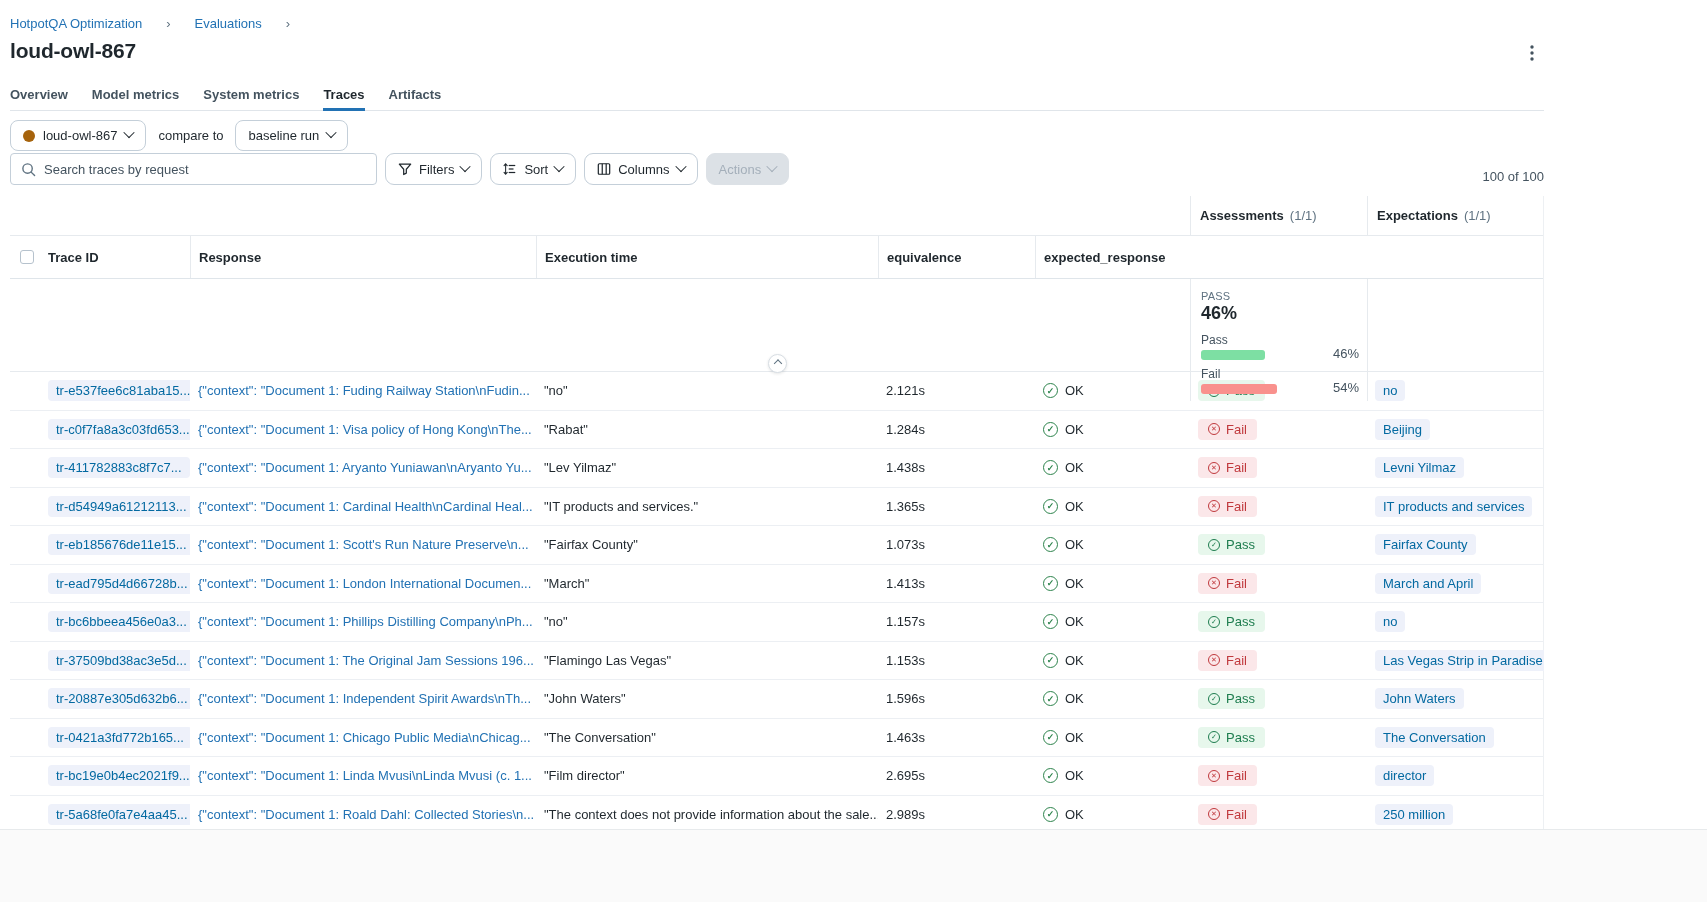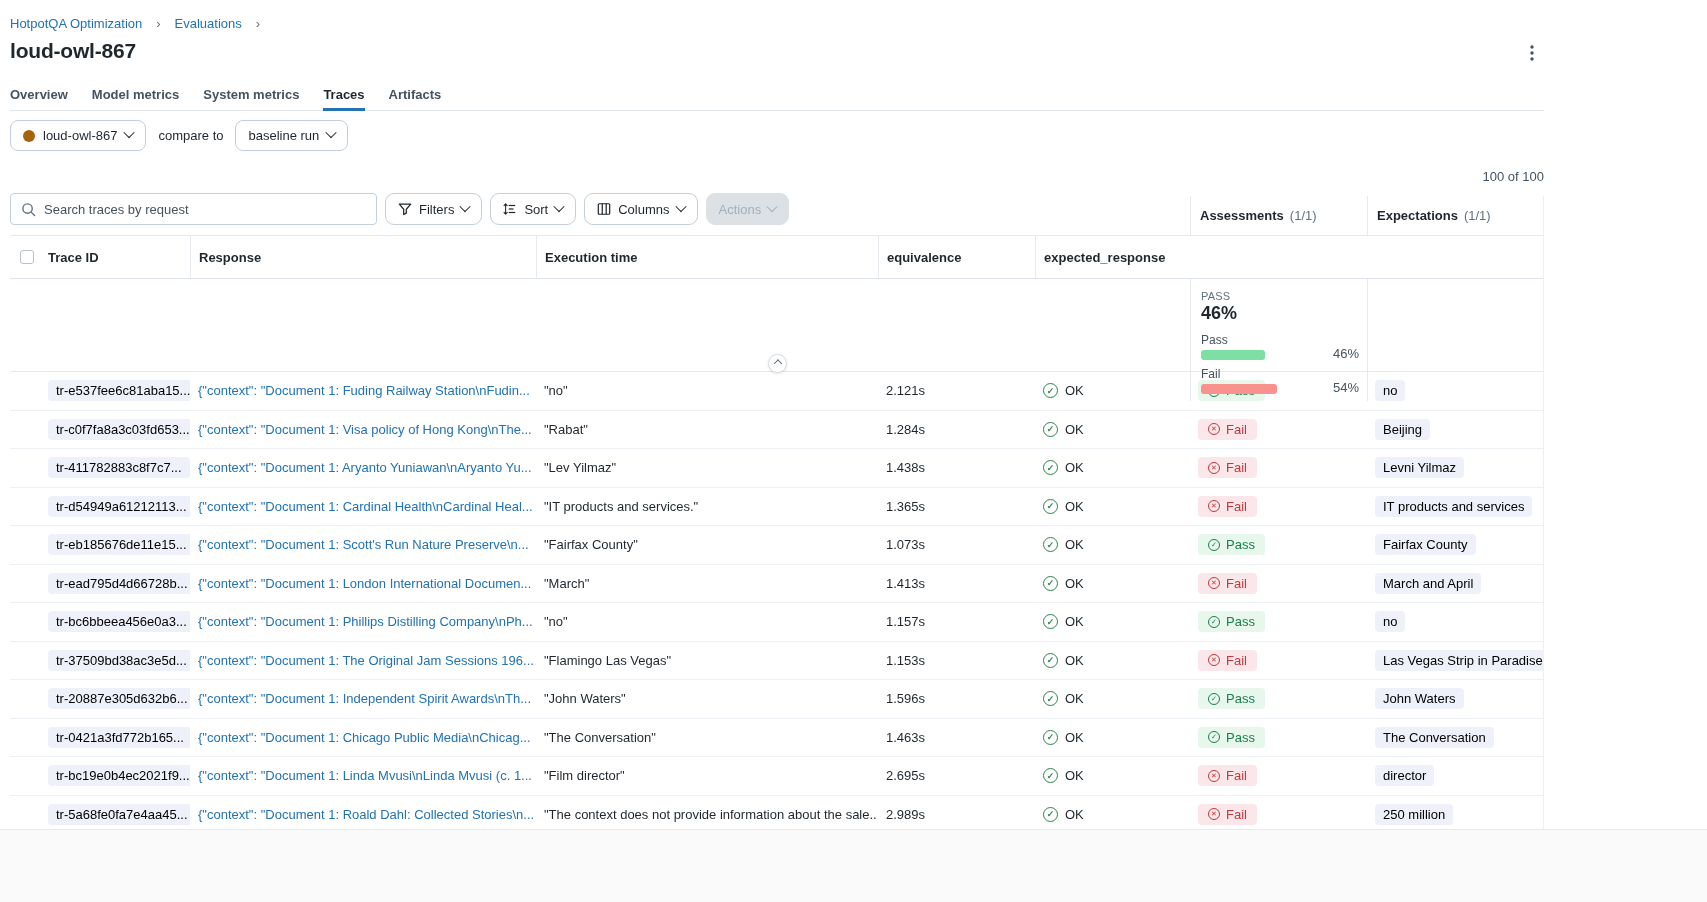--- a/index.html
+++ b/index.html
@@ -2,38 +2,38 @@
 <html style="--accent: #2272b4; --run-dot: #a6630c; --pass-text: #1e7d4f; --pass-bg: #e7f7ec; --fail-text: #c0393d; --fail-bg: #fbe7e9; --pass-bar: #7ddfa3; --fail-bar: #f9918d; --state-ok: #2e844d; --pill-bg: #eef1fa;"><head>
 <meta charset="utf-8">
 <style>
   * { margin:0; padding:0; box-sizing:border-box; }
   html,body { background:#fff; }
   .page {
     position:relative; width:1707px; height:902px; background:#fff;
     font-family:"Liberation Sans", sans-serif; color:#1f272d; overflow:hidden;
   }
   
-  .breadcrumb { position:absolute; left:10px; top:16px; font-size:13px; display:flex; align-items:center; gap:14px; }
+  .breadcrumb { position:absolute; left:10px; top:16px; font-size:13px; display:flex; align-items:center; gap:24px; }
   .breadcrumb a { color:var(--accent); text-decoration:none; cursor:pointer; }
   .crumb-sep { color:#5f7281; font-size:13px; }
   .page-title { position:absolute; left:10px; top:39px; font-size:21px; font-weight:700; letter-spacing:-0.2px; }
   .kebab { position:absolute; left:1521px; top:42px; width:22px; height:22px; display:flex; align-items:center; justify-content:center; cursor:pointer; border-radius:4px; }
   .kebab svg { display:block; }
   
   .tabs { position:absolute; left:10px; top:87px; width:1534px; height:24px; display:flex; gap:24px; border-bottom:1px solid #e0e5ea; }
   .tab { position:relative; font-size:13px; font-weight:600; color:#44535f; cursor:pointer; padding-bottom:9px; white-space:nowrap; }
   .tab.active { color:#1f272d; }
   .tab.active::after { content:""; position:absolute; left:0; right:0; bottom:-1px; height:3px; background:var(--accent); }
   
   .selector-row { position:absolute; left:10px; top:120px; display:flex; align-items:center; gap:12px; }
   .run-pill { display:inline-flex; align-items:center; gap:8px; height:31px; padding:0 12px; border:1px solid #c4cfd9; border-radius:8px; font-size:13px; background:#fff; cursor:pointer; }
   .run-dot { width:12px; height:12px; border-radius:50%; background:var(--run-dot); }
   .compare-label { font-size:13px; color:#1f272d; }
   
-  .toolbar { position:absolute; left:10px; top:153px; display:flex; align-items:flex-start; gap:8px;margin-top:40px; }
+  .toolbar { position:absolute; left:10px; top:153px; display:flex; align-items:flex-start; gap:8px; }
   .search-box { width:367px; height:32px; border:1px solid #c4cfd9; border-radius:4px; display:flex; align-items:center; gap:8px; padding:0 10px; background:#fff; }
   .search-box input { border:none; outline:none; flex:1; font-size:13px; color:#1f272d; font-family:inherit; background:transparent; }
   .search-box input::placeholder { color:#44535f; opacity:1; }
   .btn { height:32px; display:inline-flex; align-items:center; gap:7px; padding:0 12px; border:1px solid #c4cfd9; border-radius:9px; background:#fff; font-size:13px; color:#1f272d; cursor:pointer; font-family:inherit; }
   .btn.disabled { background:#dce1e6; border-color:#dce1e6; color:#a4afba; cursor:default; }
   .chev { display:inline-block; width:8px; height:8px; border-right:1.6px solid currentColor; border-bottom:1.6px solid currentColor; transform:rotate(45deg) translate(-1px,-1px); margin-top:-3px; }
   .count-label { position:absolute; left:10px; top:169px; width:1534px; text-align:right; font-size:13px; color:#44535f; }
   
   .table { position:absolute; left:10px; top:196px; width:1534px; height:633px; border-right:1px solid #edf0f3; }
   .grid { display:grid; grid-template-columns:30px 150px 346px 342px 157px 155px 177px 177px; }
@@ -53,21 +53,21 @@
   .sum-label { font-size:11px; color:#5f7281; letter-spacing:.2px; }
   .sum-value { font-size:18px; font-weight:700; margin:1px 0 9px; }
   .dist { width:158px; }
   .dist-item { position:relative; margin-bottom:7px; }
   .dist-label { font-size:12px; color:#44535f; margin-bottom:3px; }
   .dist-bar { height:10px; border-radius:3px; }
   .dist-pct { position:absolute; right:0; bottom:-1px; font-size:13px; color:#44535f; }
   
   .tr { height:38.5px; border-bottom:1px solid #eceff3; align-items:center; cursor:pointer; }
   .td { font-size:13px; padding-left:8px; white-space:nowrap; overflow:hidden; display:flex; align-items:center; }
-  .pill { background:var(--pill-bg); border-radius:4px; padding:3px 8px; font-size:13px; color:#000000; white-space:nowrap; }
+  .pill { background:var(--pill-bg); border-radius:4px; padding:3px 8px; font-size:13px; color:#0369a1; white-space:nowrap; }
   .req-link { color:var(--accent); cursor:pointer; text-decoration:none; overflow:hidden; white-space:nowrap; }
   .ok-icon { flex:none; width:15px; height:15px; border:1.4px solid var(--state-ok); border-radius:50%; color:var(--state-ok); font-size:9px; font-weight:700; display:inline-flex; align-items:center; justify-content:center; margin-right:7px; }
   .badge { display:inline-flex; align-items:center; gap:6px; padding:3px 10px; border-radius:4px; font-size:13px; cursor:pointer; }
   .badge.pass { background:var(--pass-bg); color:var(--pass-text); }
   .badge.fail { background:var(--fail-bg); color:var(--fail-text); }
   .badge-ic { width:12px; height:12px; border:1.2px solid currentColor; border-radius:50%; font-size:7px; display:inline-flex; align-items:center; justify-content:center; }
   
   .collapse-btn { position:absolute; left:768px; top:354px; width:19px; height:19px; border-radius:50%; background:#fff; border:1px solid #d8dee4; box-shadow:0 1px 3px rgba(31,39,45,.12); display:flex; align-items:center; justify-content:center; cursor:pointer; z-index:5; }
   .chev-up { display:inline-block; width:6px; height:6px; border-left:1.5px solid #5f7281; border-top:1.5px solid #5f7281; transform:rotate(45deg) translate(-1px,-1px); margin-top:3px; }
   

